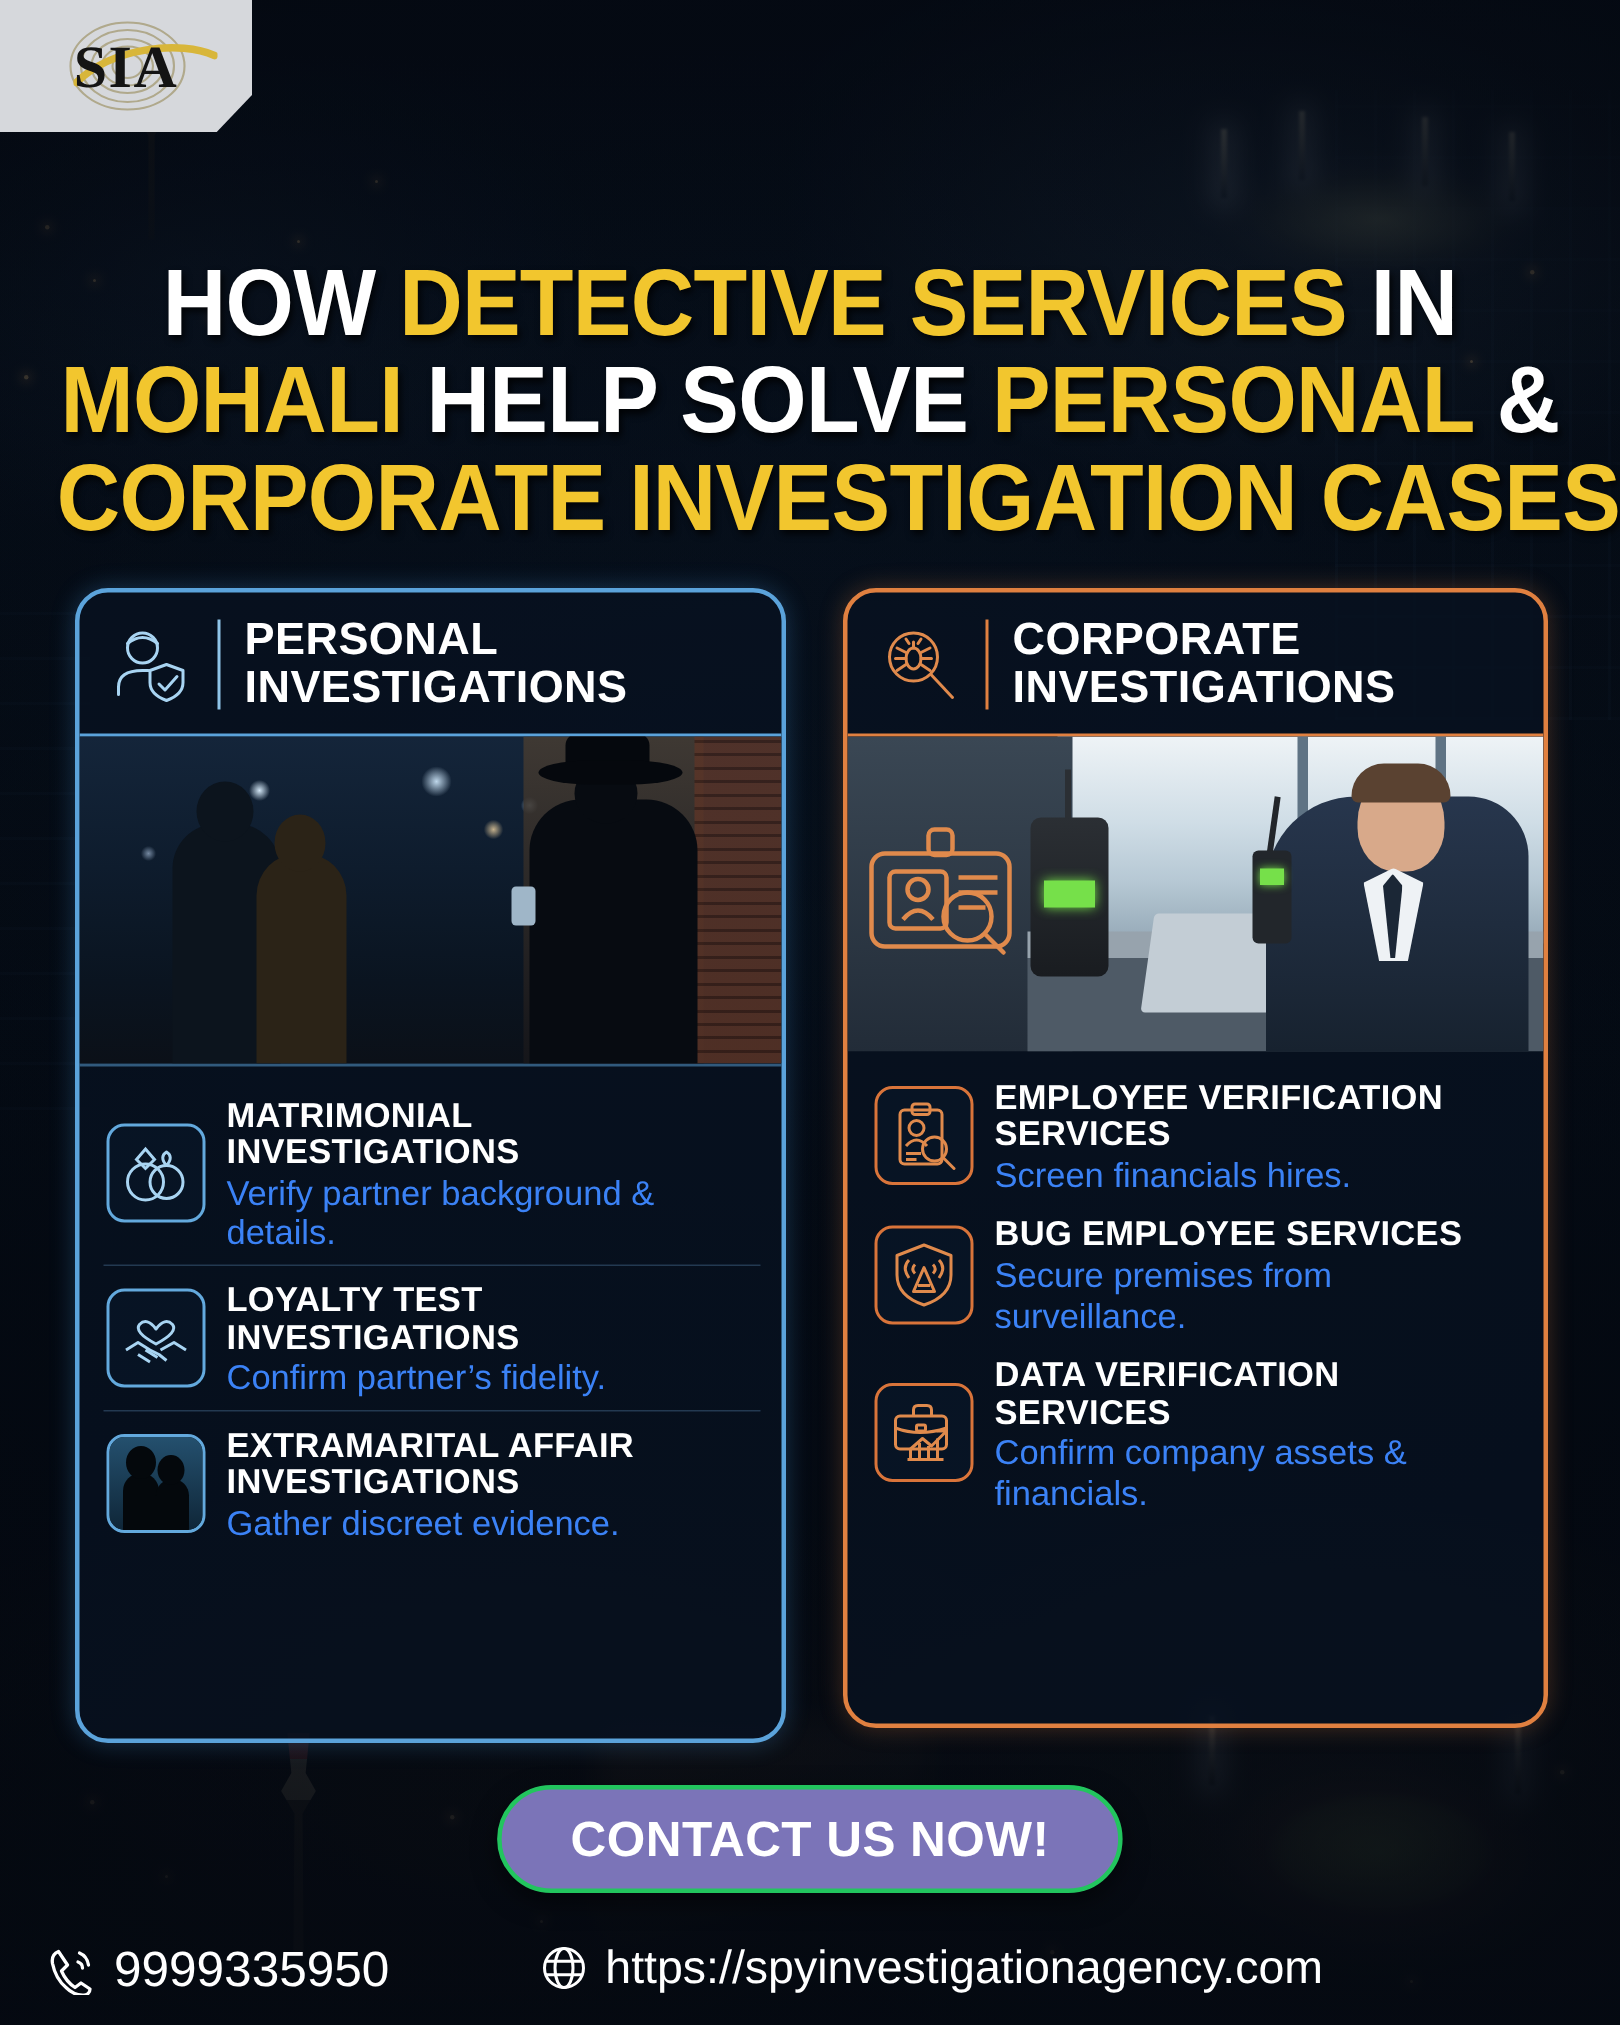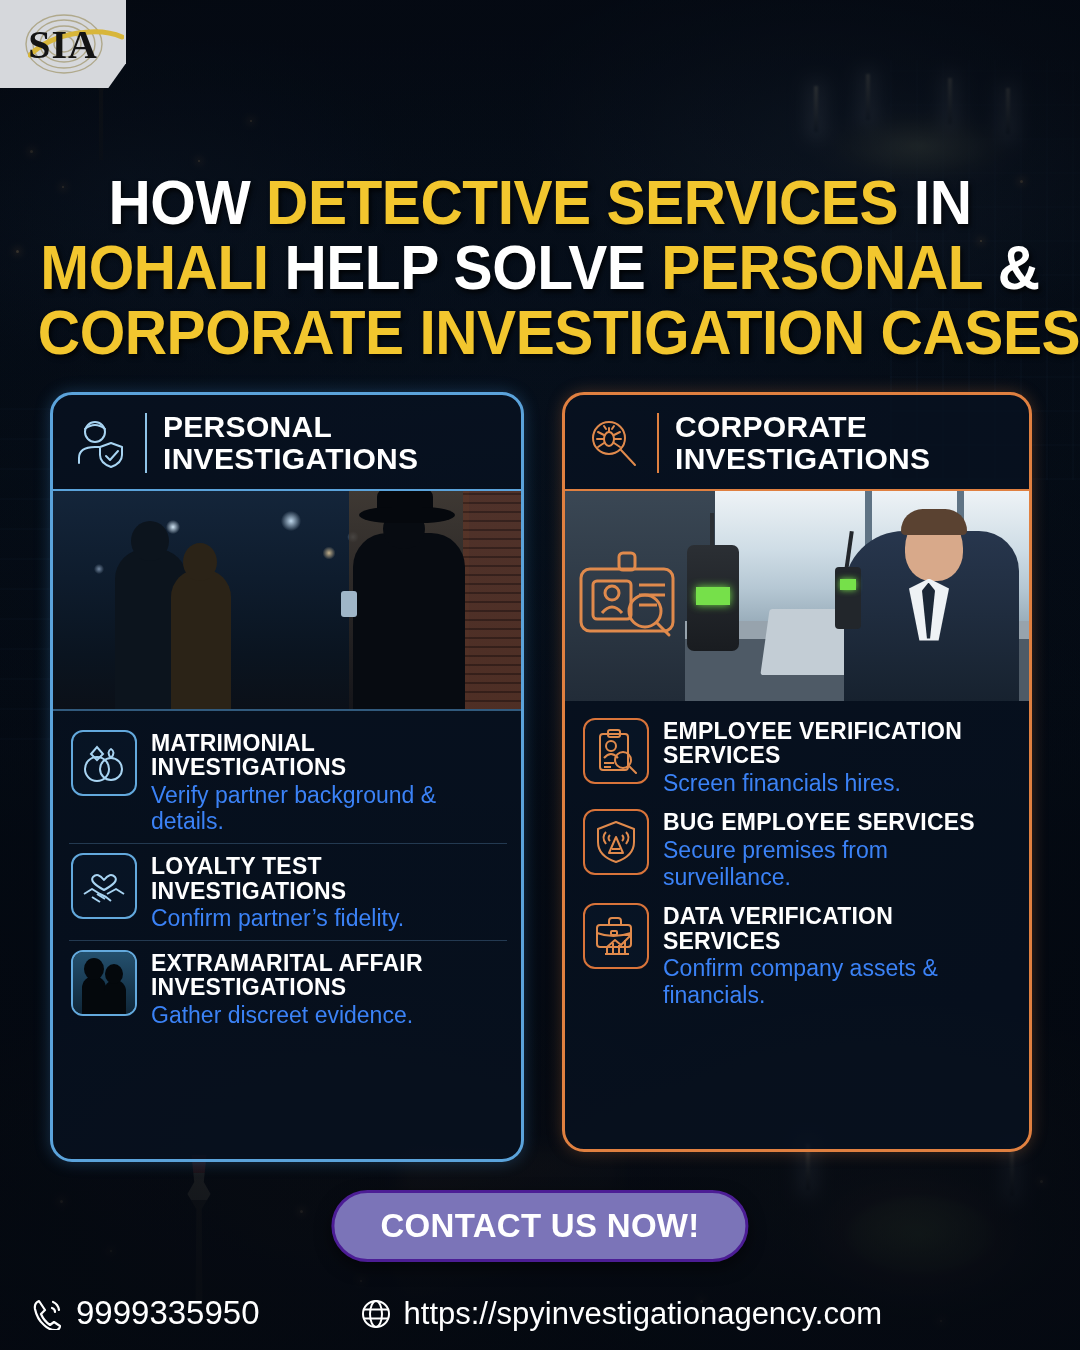--- a/index.html
+++ b/index.html
@@ -82,21 +82,21 @@
   }
   .vignette {
     position: absolute; inset: 0;
     background:
       linear-gradient(180deg, rgba(4,9,18,.55) 0%, rgba(4,9,18,.12) 20%, rgba(4,9,18,.2) 55%, rgba(4,9,18,.55) 100%),
       radial-gradient(ellipse 900px 700px at 50% 46%, rgba(4,9,18,.25), rgba(3,7,14,.85) 100%);
   }
 
   
   .logo-badge {
-    position: absolute; left: 0; top: 0; width: 126px; height: 88px;
+    position: absolute; left: 0; top: 0; width: 168px; height: 88px;
     background: #d6d8dc;
     clip-path: polygon(0 0, 100% 0, 100% 72%, 86% 100%, 0 100%);
     display: flex; align-items: center; justify-content: center;
     z-index: 6;
   }
   .logo-inner { position: relative; width: 118px; height: 66px; }
   .fingerprint { position: absolute; left: 18px; top: 2px; opacity: .5; }
   .logo-text {
     position: absolute; inset: 0; display: flex; align-items: center; justify-content: center;
     font-family: "Liberation Serif", serif; font-weight: bold; font-size: 40px;
@@ -241,21 +241,21 @@
     background:#76e04a; box-shadow:0 0 6px #76e04a;
   }
   .photo-office .radioant {
     position: absolute; right: 178px; bottom: 130px; width: 4px; height: 40px;
     background:#22262b; transform: rotate(8deg);
   }
   .photo-office .idicon { position: absolute; left: 10px; top: 54px; }
 
   
   .items { padding: 10px 14px 8px 16px; }
-  .item { display: flex; align-items: flex-start; gap: 14px; padding: 9px 2px 8px 2px; }
+  .item { display: flex; align-items: center; gap: 14px; padding: 9px 2px 8px 2px; }
   .item + .item { border-top: 1px solid rgba(110,170,220,.28); }
   .right .item + .item { border-top: none; }
   .right .item { padding: 7px 2px 6px 2px; }
   .ico-box {
     width: 66px; height: 66px; flex: none; border-radius: 12px;
     display: flex; align-items: center; justify-content: center;
     background: rgba(10,24,42,.55);
   }
   .left  .ico-box { border: 2px solid #63a9dd; }
   .right .ico-box { border: 2px solid #d9743a; }
@@ -274,30 +274,30 @@
   .couple-ico .p1 { left: 9px; width: 24px; height: 38px; border-radius: 12px 12px 0 0; }
   .couple-ico .p1h{ left: 11px; bottom: 34px; width: 20px; height: 22px; border-radius: 50%; }
   .couple-ico .p2 { right: 9px; width: 22px; height: 34px; border-radius: 11px 11px 0 0; }
   .couple-ico .p2h{ right: 12px; bottom: 30px; width: 18px; height: 20px; border-radius: 50%; }
 
   
   .cta {
     position: absolute; left: 50%; top: 1190px; transform: translateX(-50%);
     z-index: 6;
     padding: 14px 46px; border-radius: 40px;
-    background: #7b74b8; border: 3px solid #4c1d95;
+    background: #7b74b8; border: 3px solid #22c55e;
     color: #fff; font-weight: bold; font-size: 33px; letter-spacing: .3px;
     box-shadow: 0 6px 16px rgba(0,0,0,.5);
     white-space: nowrap;
   }
 
   
   .footer {
     position: absolute; left: 0; bottom: 18px; width: 868px; z-index: 6;
-    display: flex; align-items: flex-end; padding: 0 30px;
+    display: flex; align-items: flex-start; padding: 0 30px;
     color: #fff;
   }
   .f-phone, .f-web { display: flex; align-items: center; gap: 12px; }
   .f-phone { font-size: 33px; }
   .f-web   { font-size: 31px; margin-left: 100px; }
 
   svg { display: block; }
 </style>
 </head>
 <body>

